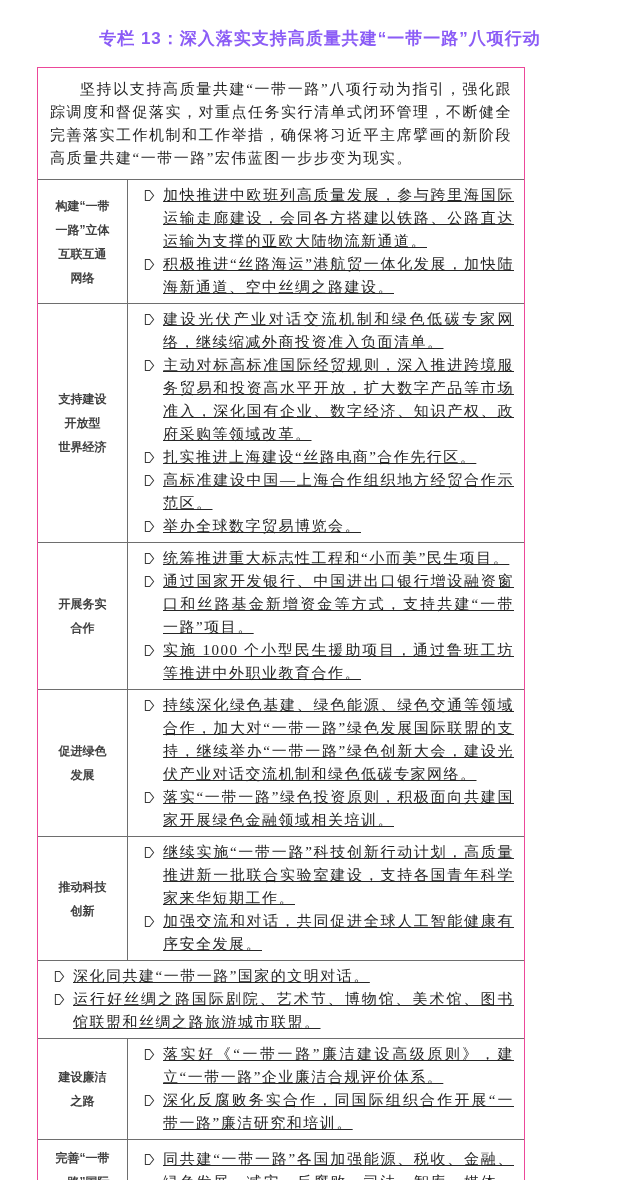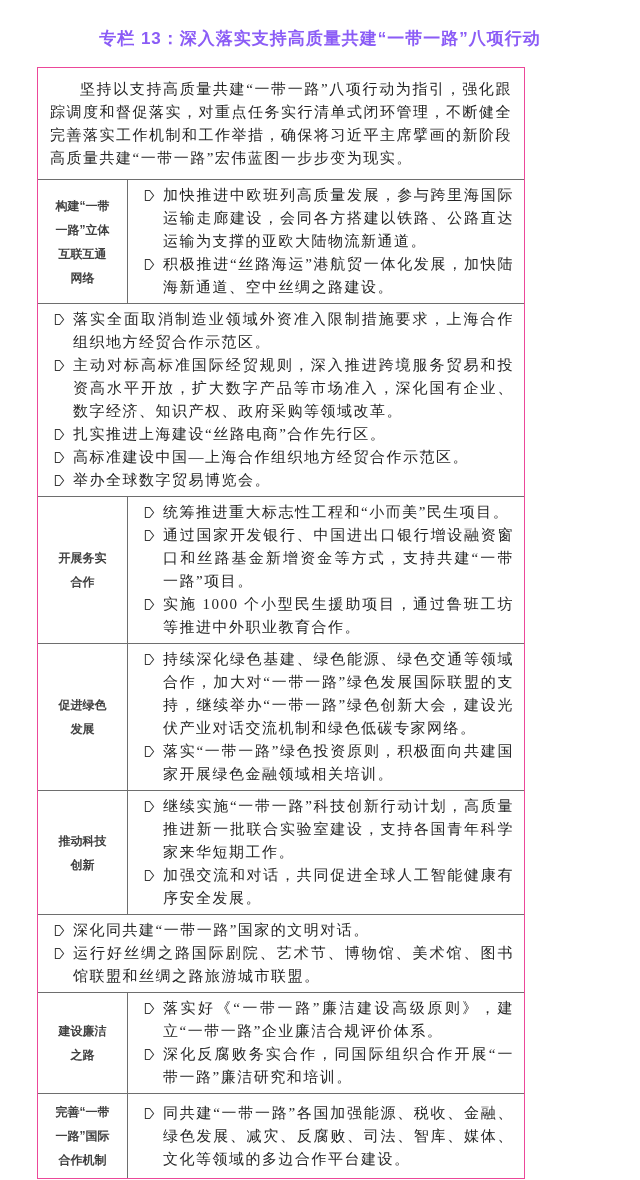--- a/index.html
+++ b/index.html
@@ -66,21 +66,21 @@
     color: #404040;
     white-space: pre-line;
     padding: 6px 1px;
   }
 
   .items {
     flex: 1;
     padding: 4px 10px 4px 8px;
     box-sizing: border-box;
   }
-  .item { display: flex; }
+  .item { display: flex; text-decoration: underline; }
   .bullet {
     flex: 0 0 27px;
     display: flex;
     justify-content: center;
     align-items: flex-start;
     padding-top: 5px;
   }
   .bullet svg { display: block; }
   .itext {
     flex: 1;
@@ -120,28 +120,31 @@
               <svg width="11" height="13" viewBox="0 0 12 14">
                 <polygon points="1.5,1.5 6.2,1.5 10.5,7 6.2,12.5 1.5,12.5" fill="#ffffff" stroke="#3a3a3a" stroke-width="1.1"></polygon>
               </svg>
             </span>
           <span class="itext">积极推进“丝路海运”港航贸一体化发展，加快陆海新通道、空中丝绸之路建设。</span>
         </div>
       </div>
     </div>
 
     <div class="row">
-      <div class="items">
-        <div class="item">
-          <span class="bullet">
-              <svg width="11" height="13" viewBox="0 0 12 14">
-                <polygon points="1.5,1.5 6.2,1.5 10.5,7 6.2,12.5 1.5,12.5" fill="#ffffff" stroke="#3a3a3a" stroke-width="1.1"></polygon>
-              </svg>
-            </span>
-          <span class="itext">落实全面取消制造业领域外资准入限制措施要求，上海合作组织地方经贸合作示范区。</span>
+      <div class="label">支持建设
+开放型
+世界经济</div>
+      <div class="items">
+        <div class="item">
+          <span class="bullet">
+              <svg width="11" height="13" viewBox="0 0 12 14">
+                <polygon points="1.5,1.5 6.2,1.5 10.5,7 6.2,12.5 1.5,12.5" fill="#ffffff" stroke="#3a3a3a" stroke-width="1.1"></polygon>
+              </svg>
+            </span>
+          <span class="itext">建设光伏产业对话交流机制和绿色低碳专家网络，继续缩减外商投资准入负面清单。</span>
         </div>
         <div class="item">
           <span class="bullet">
               <svg width="11" height="13" viewBox="0 0 12 14">
                 <polygon points="1.5,1.5 6.2,1.5 10.5,7 6.2,12.5 1.5,12.5" fill="#ffffff" stroke="#3a3a3a" stroke-width="1.1"></polygon>
               </svg>
             </span>
           <span class="itext">主动对标高标准国际经贸规则，深入推进跨境服务贸易和投资高水平开放，扩大数字产品等市场准入，深化国有企业、数字经济、知识产权、政府采购等领域改革。</span>
         </div>
         <div class="item">

